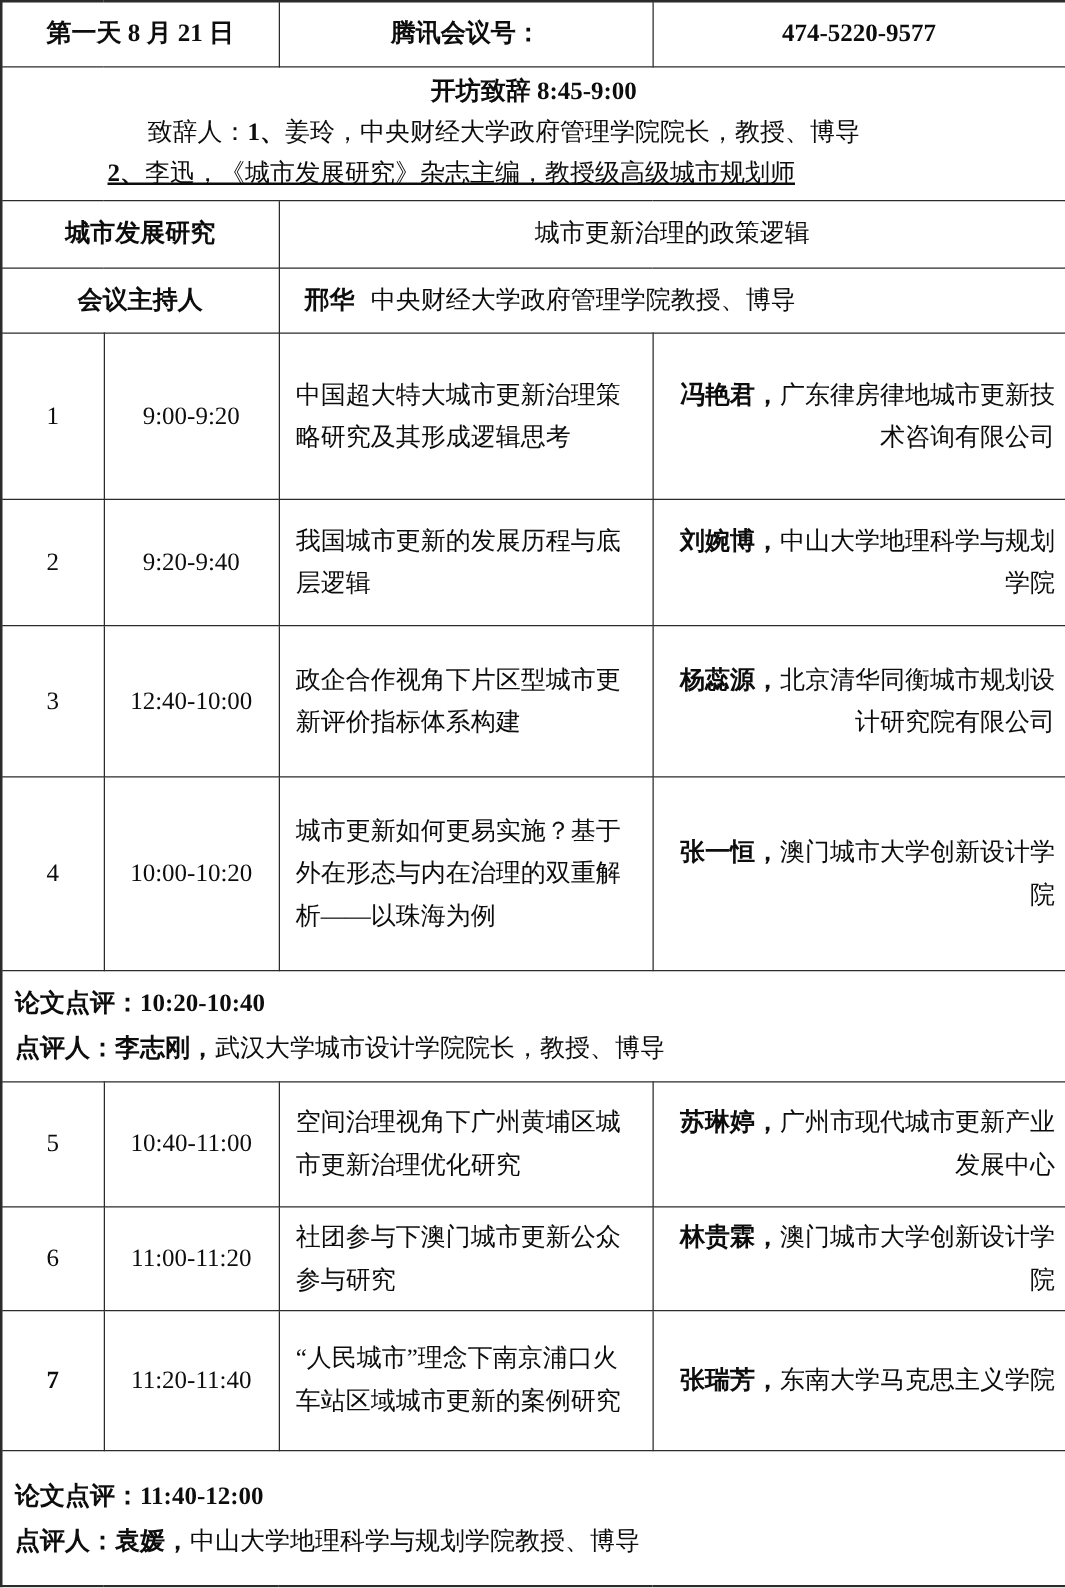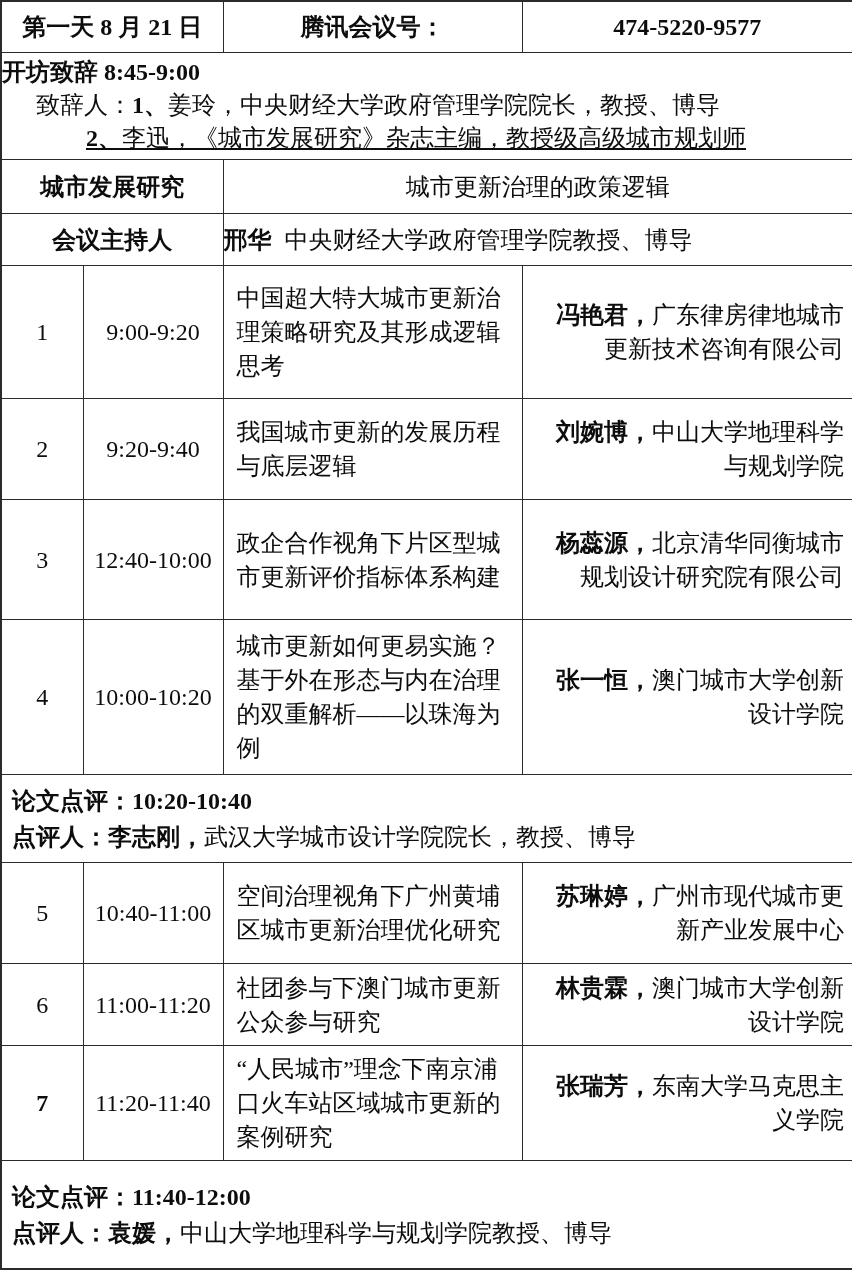--- a/index.html
+++ b/index.html
@@ -7,37 +7,37 @@
     width:852px;height:1270px;background:#ffffff;color:#0d0d0d;
     font-family:"Liberation Serif","DejaVu Serif",serif;
     box-sizing:border-box;overflow:hidden;
   }
   table.sched{
     width:852px;height:1270px;border-collapse:collapse;table-layout:fixed;
     border:2.5px solid #2b2b2b;
   }
   td{
     border:1.5px solid #2b2b2b;
-    font-size:24px;line-height:34px;
+    font-size:20px;line-height:34px;
     vertical-align:middle;padding:0;
     overflow:hidden;
   }
   .b{font-weight:bold;}
   .c{text-align:center;}
   .t{
     text-align:left;padding:4px 8px 4px 13px;
   }
   .s{
     text-align:right;padding:4px 8px 4px 14px;
   }
-  .host-cell{padding-left:0;}
+  .host-cell{padding-left:20px;}
   .host-name{margin-right:13px;}
   .opening{vertical-align:top;padding-top:3px;line-height:33px;}
-  .op-title{}
-  .op-line1{margin-left:34px;}
+  .op-title{text-align:center;}
+  .op-line1{margin-left:116px;}
   .op-line2{margin-left:84px;text-decoration:underline;}
   .review{padding-left:10px;line-height:36px;}
 </style>
 </head>
 <body>
 
 <div class="doc">
 <table class="sched">
   <colgroup>
     <col style="width:82px">

